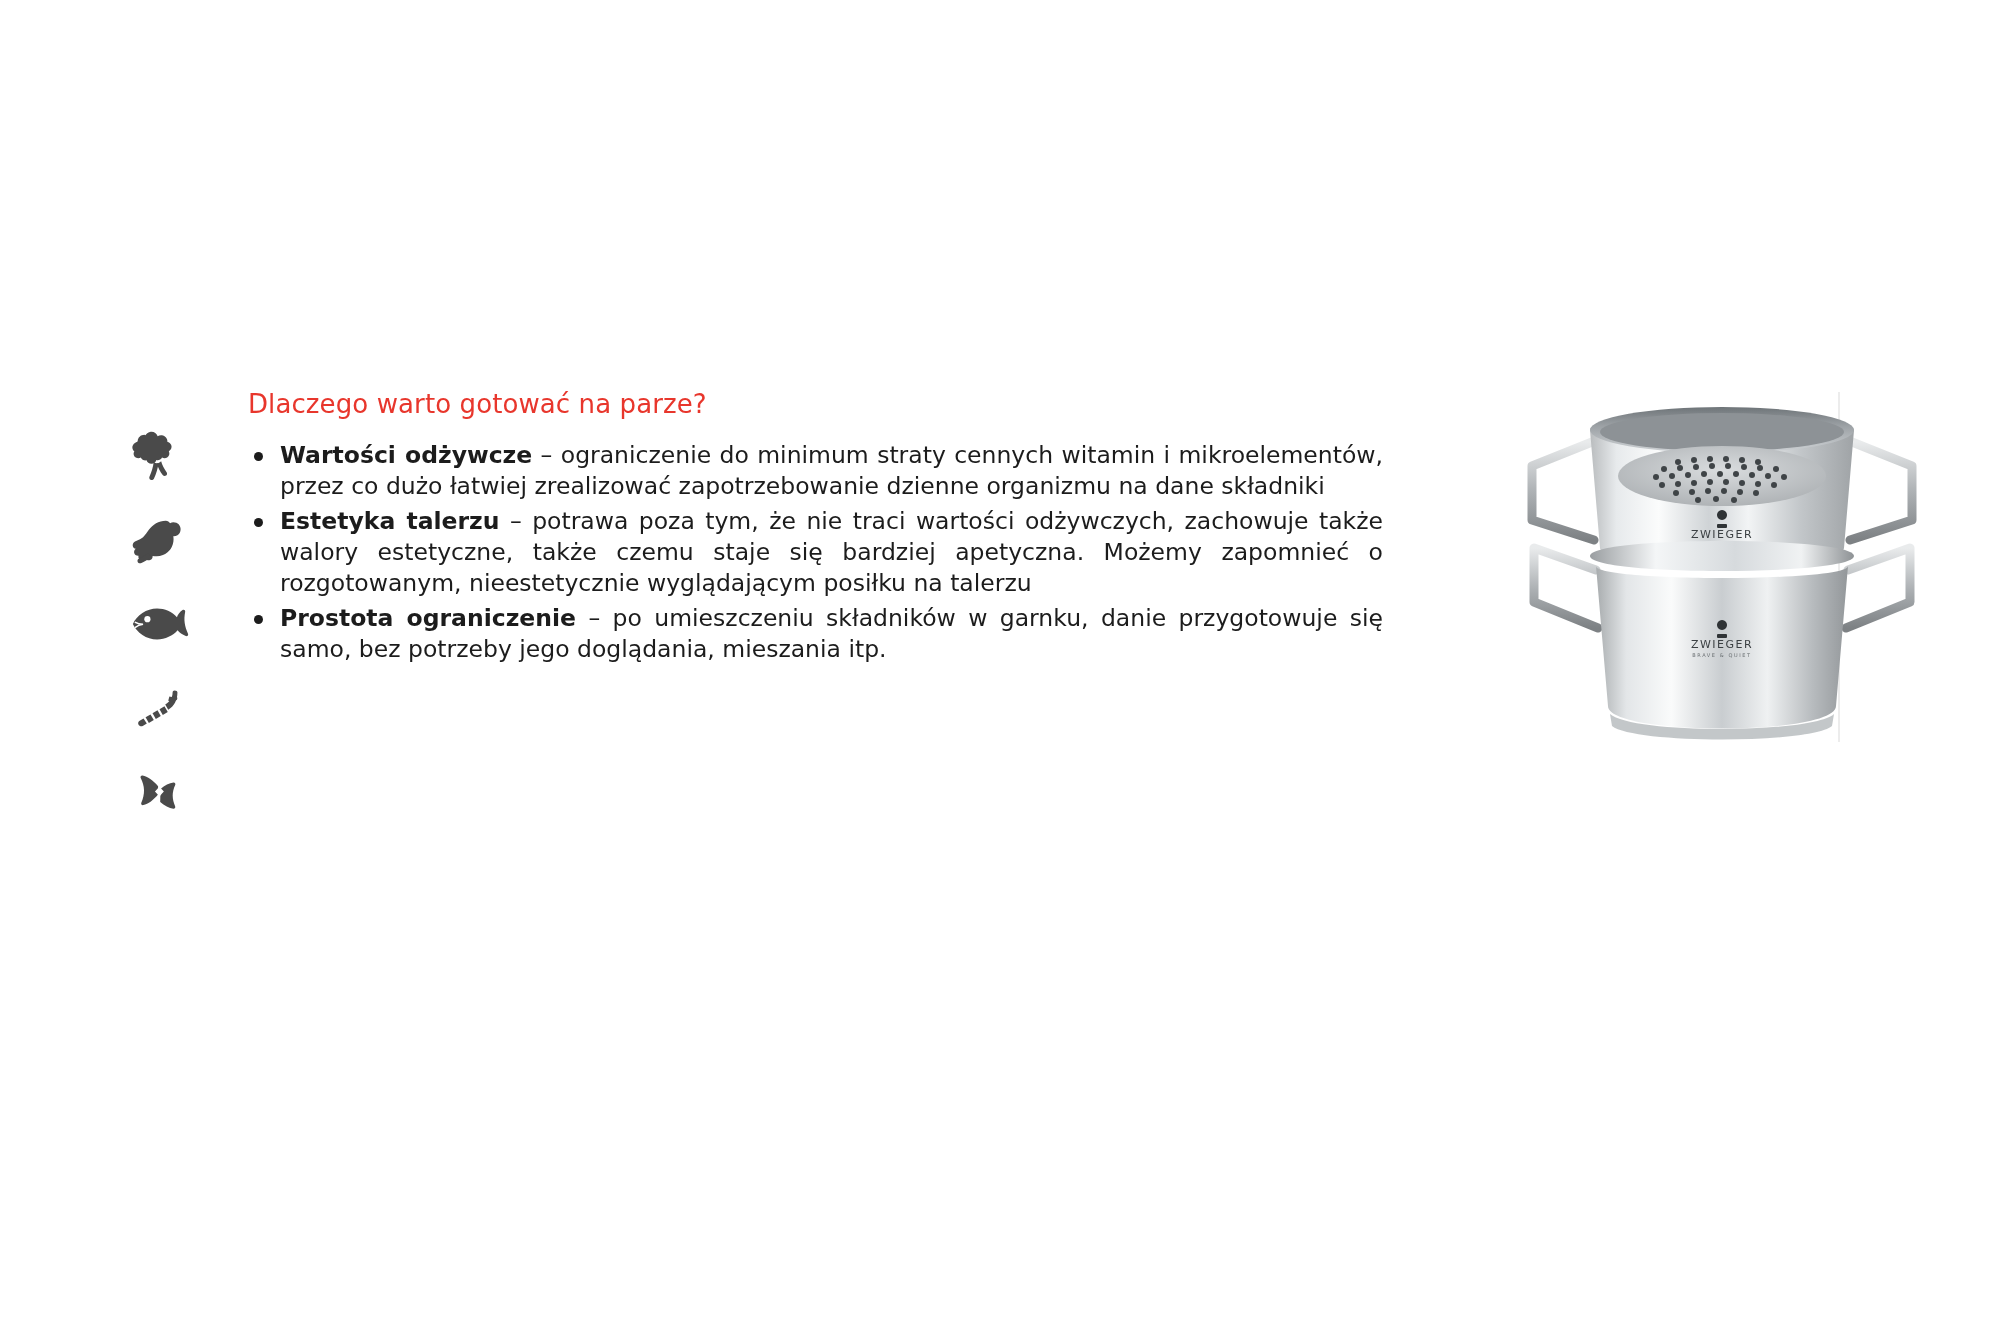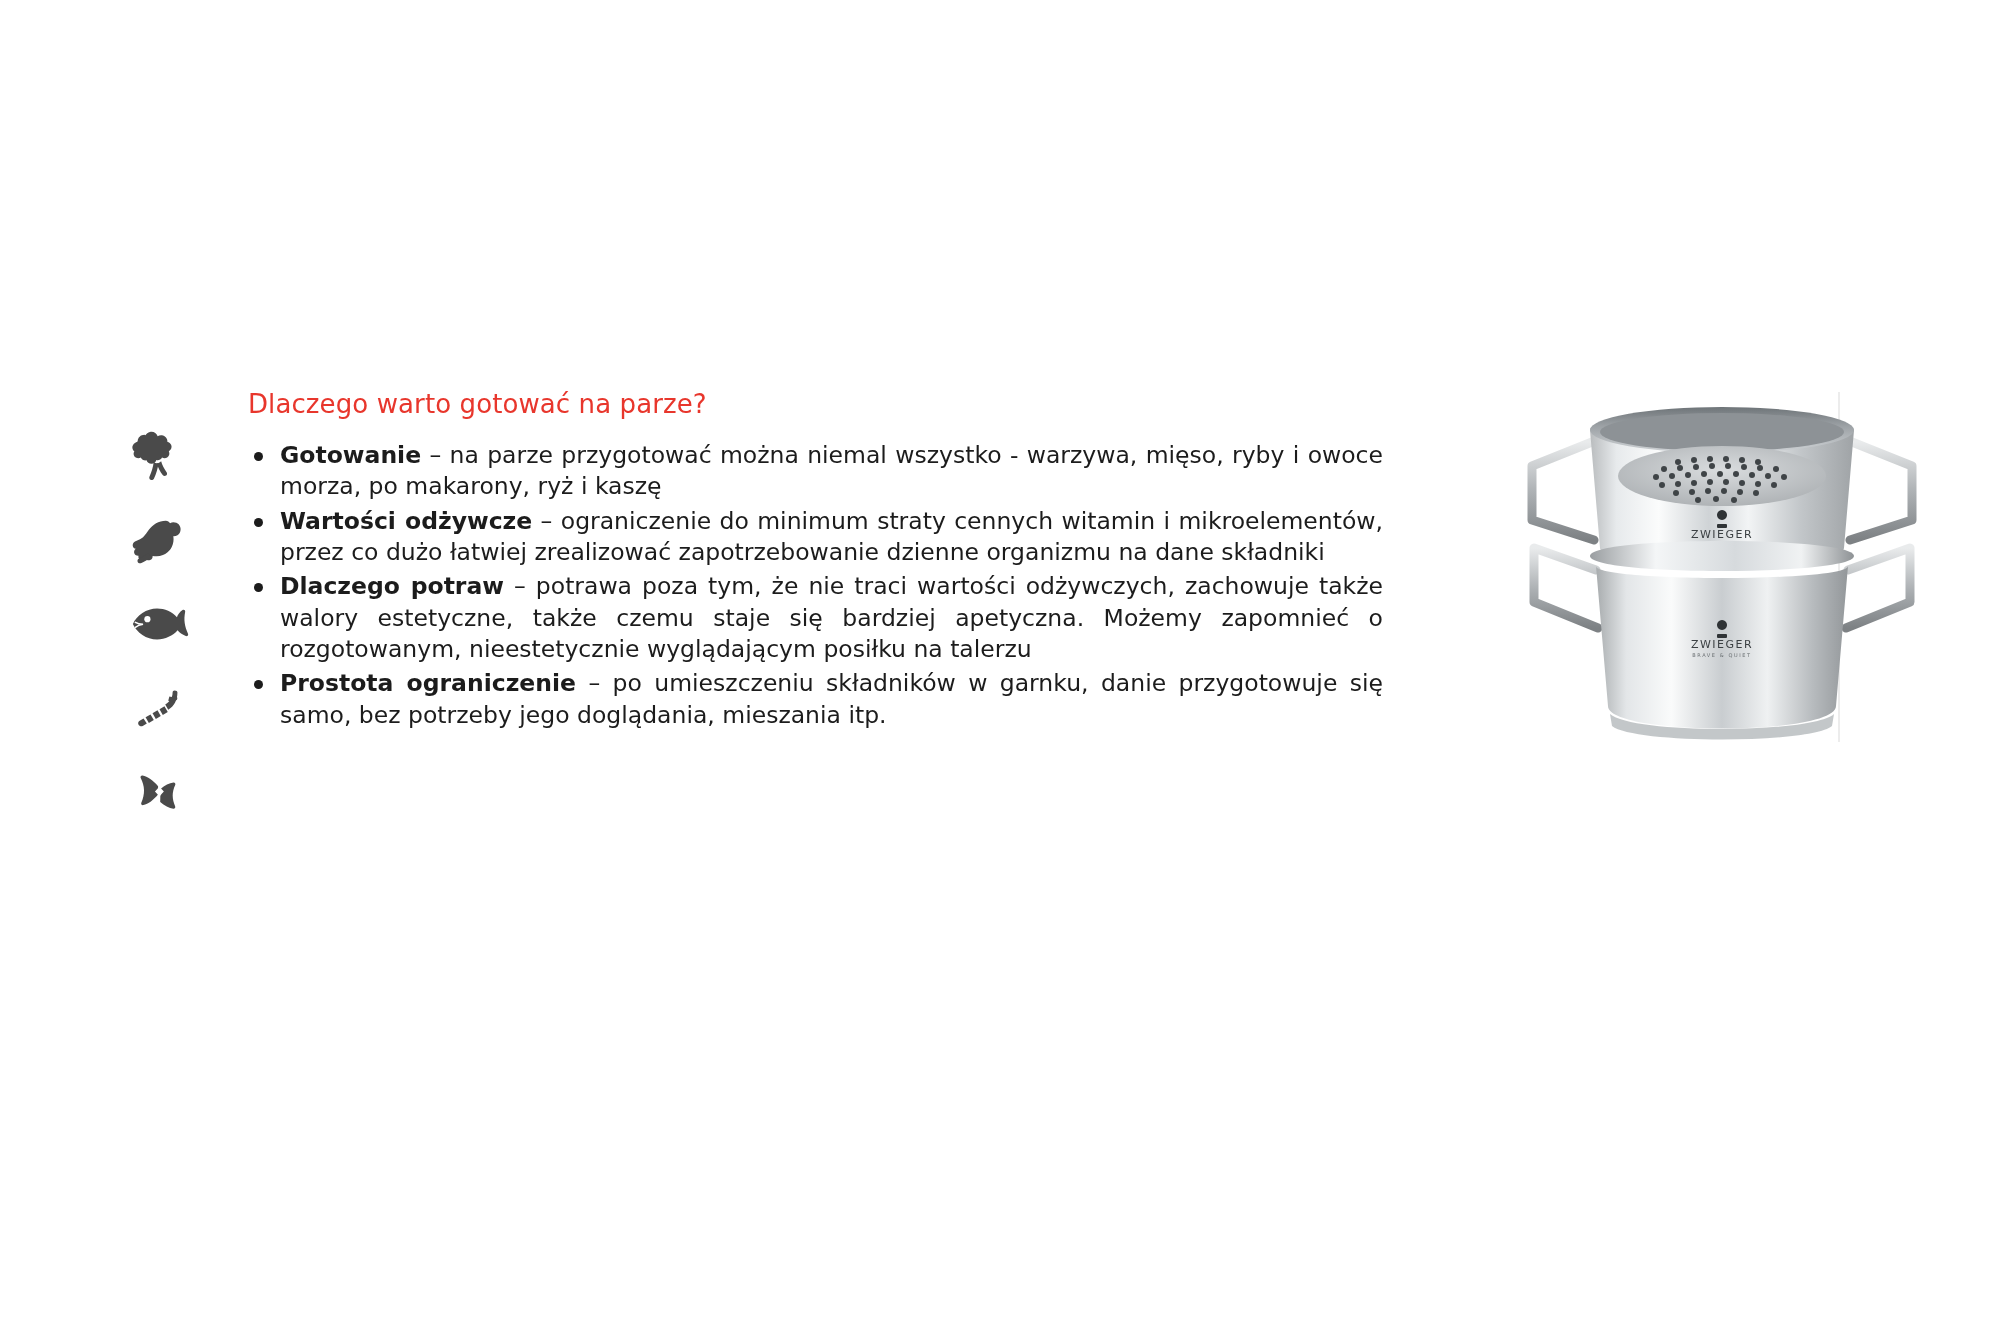--- a/index.html
+++ b/index.html
@@ -170,29 +170,25 @@
       </svg>
     </div>
 
   </div>
 
   <div class="content">
     <h2 class="headline">Dlaczego warto gotować na parze?</h2>
     <ul class="benefits">
       <li>
         <span class="bullet"></span>
-        <b>Gotowanie</b><span> – na parze przygotować można niemal wszystko - warzywa, mięso, ryby i owoce morza, po makarony, ryż i kaszę</span>
-      </li>
-      <li>
-        <span class="bullet"></span>
         <b>Wartości odżywcze</b><span> – ograniczenie do minimum straty cennych witamin i mikroelementów, przez co dużo łatwiej zrealizować zapotrzebowanie dzienne organizmu na dane składniki</span>
       </li>
       <li>
         <span class="bullet"></span>
-        <b>Dlaczego potraw</b><span> – potrawa poza tym, że nie traci wartości odżywczych, zachowuje także walory estetyczne, także czemu staje się bardziej apetyczna. Możemy zapomnieć o rozgotowanym, nieestetycznie wyglądającym posiłku na talerzu</span>
+        <b>Estetyka talerzu</b><span> – potrawa poza tym, że nie traci wartości odżywczych, zachowuje także walory estetyczne, także czemu staje się bardziej apetyczna. Możemy zapomnieć o rozgotowanym, nieestetycznie wyglądającym posiłku na talerzu</span>
       </li>
       <li>
         <span class="bullet"></span>
         <b>Prostota ograniczenie</b><span> – po umieszczeniu składników w garnku, danie przygotowuje się samo, bez potrzeby jego doglądania, mieszania itp.</span>
       </li>
     </ul>
   </div>
 
   <div class="product-divider"></div>
   <div class="product">

